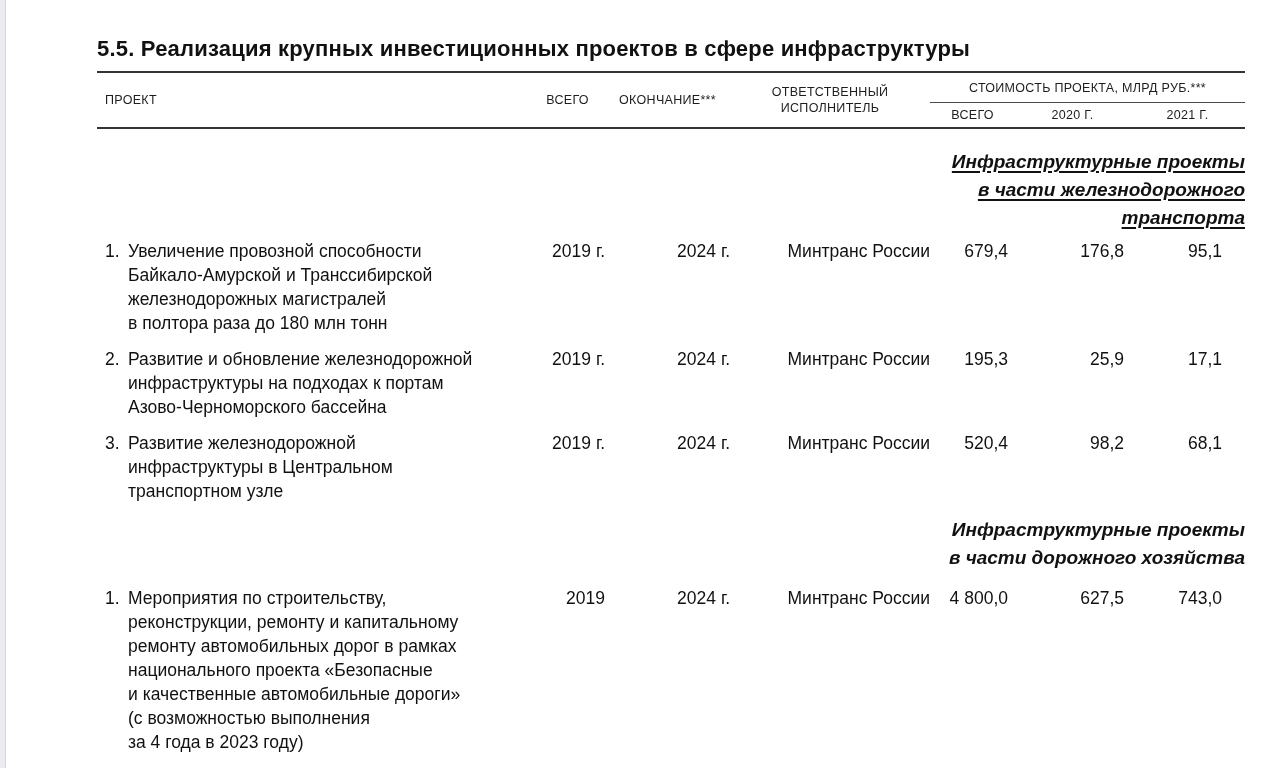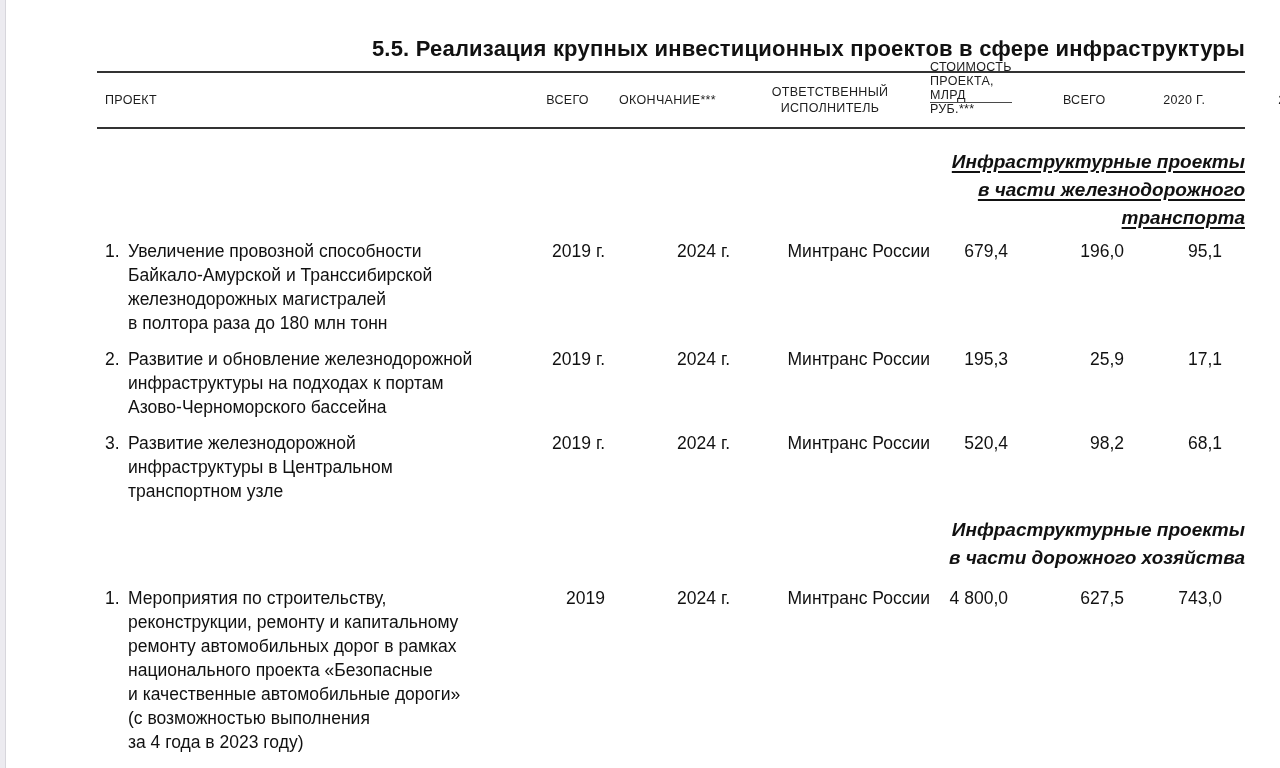--- a/index.html
+++ b/index.html
@@ -25,21 +25,21 @@
     border-right: 1px solid #d7d6dc;
   }
   .doc {
     position: absolute; left: 97px; top: 0;
     width: 1148px;
   }
   .title {
     margin: 36px 0 0 0;
     font-size: 22px;
     font-weight: bold;
-    text-align: right;
+    text-align: left;
     letter-spacing: 0.2px;
     line-height: 26px;
   }
   
   .thead {
     margin-top: 9px;
     display: grid;
     grid-template-columns: 433px 75px 125px 200px 85px 115px 115px;
     border-top: 2px solid var(--rule);
     border-bottom: 2px solid var(--rule);
@@ -48,21 +48,21 @@
     color: #1d1d1d;
   }
   .th {
     min-height: 54px;
     display: flex; align-items: center; justify-content: center;
     text-align: center;
     line-height: 16px;
   }
   .th-project { justify-content: flex-start; padding-left: 8px; }
   .th-executor .wrap { max-width: 160px; display: inline-block; }
-  .cost-group { grid-column: 5 / 8; display: flex; flex-direction: row; gap: 30px; }
+  .cost-group { grid-column: 5 / 8; display: flex; flex-direction: column; }
   .cost-label {
     height: 30px;
     display: flex; align-items: center; justify-content: center;
     border-bottom: 1px solid var(--rule_thin);
   }
   .cost-sub {
     flex: 1;
     display: grid;
     grid-template-columns: 85px 115px 115px;
   }
@@ -135,21 +135,21 @@
       <span class="row-num">1.</span>
       <span class="project-text">Увеличение провозной способности
 Байкало-Амурской и Транссибирской
 железнодорожных магистралей
 в полтора раза до 180 млн тонн</span>
     </div>
     <div class="cell-center">2019 г.</div>
     <div class="cell-center">2024 г.</div>
     <div class="cell-center">Минтранс России</div>
     <div class="cell-num pr-total">679,4</div>
-    <div class="cell-num pr-2020">196,0</div>
+    <div class="cell-num pr-2020">176,8</div>
     <div class="cell-num pr-2021">95,1</div>
   </div>
 
   <div class="trow">
     <div class="cell-project">
       <span class="row-num">2.</span>
       <span class="project-text">Развитие и обновление железнодорожной
 инфраструктуры на подходах к портам
 Азово-Черноморского бассейна</span>
     </div>

